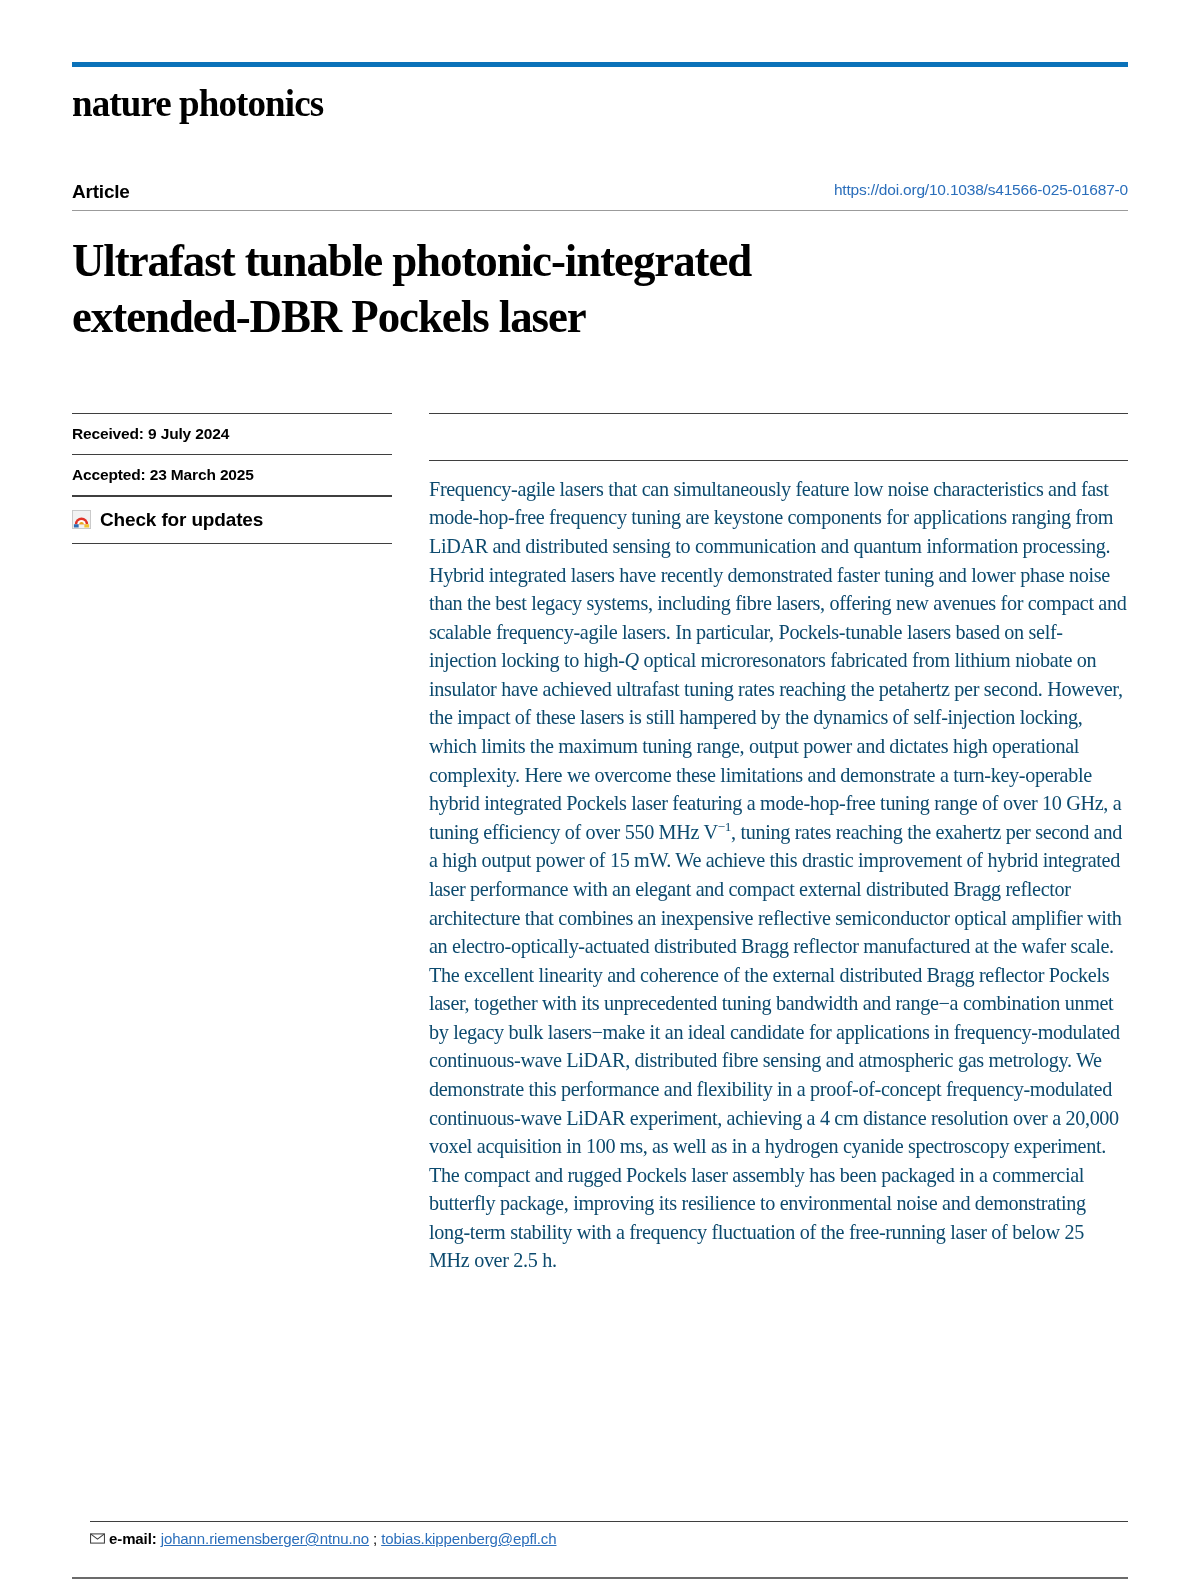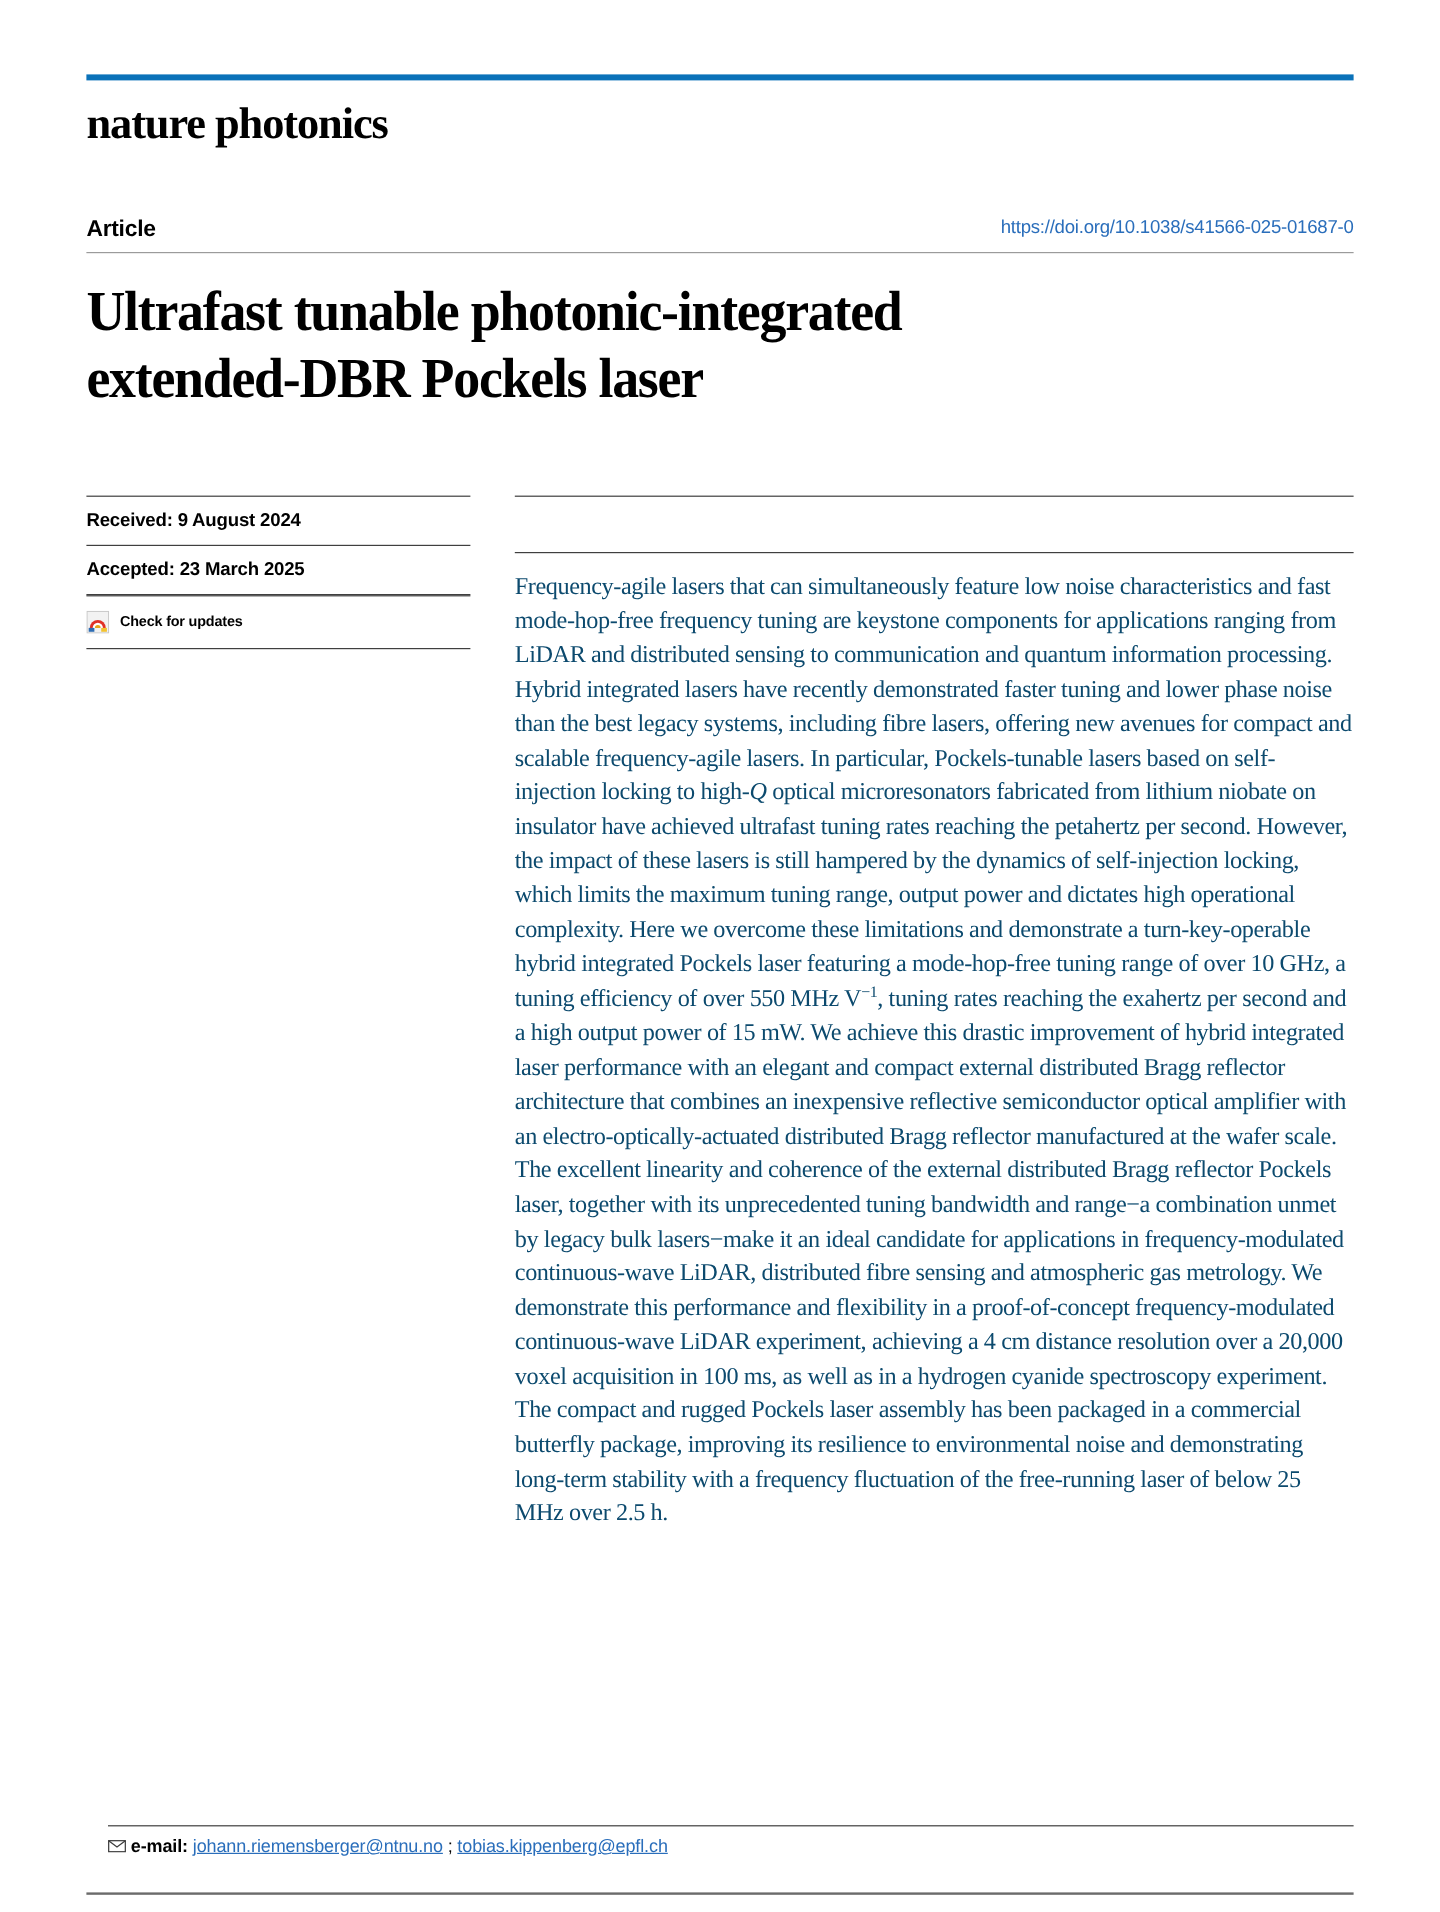--- a/index.html
+++ b/index.html
@@ -109,21 +109,21 @@
     font-family: "Liberation Serif", serif;
     font-weight: normal;
     font-size: 16px;
     letter-spacing: 0;
   }
   .meta-row.updates {
     display: flex;
     align-items: center;
     gap: 9px;
     font-weight: bold;
-    font-size: 12px;
+    font-size: 19px;
     padding-top: 12px;
     padding-bottom: 12px;
   }
   .crossmark {
     width: 19px;
     height: 19px;
     flex: 0 0 19px;
     display: block;
   }
 
@@ -214,21 +214,21 @@
 
   <h1 class="title">
     <span>Ultrafast tunable photonic-integrated</span><br>
     <span>extended-DBR Pockels laser</span>
   </h1>
 
   <div class="cols">
 
     <div class="col-left">
       <div class="meta-rule"></div>
-      <div class="meta-row bold">Received: 9 August 2024</div>
+      <div class="meta-row bold">Received: 9 July 2024</div>
       <div class="meta-rule"></div>
       <div class="meta-row bold">Accepted: 23 March 2025</div>
       <div class="meta-rule"></div>
       <div class="meta-rule"></div>
       <div class="meta-row updates">
         <svg class="crossmark" viewBox="0 0 20 20">
           <rect x="0.5" y="0.5" width="19" height="19" fill="#f2f2f2" stroke="#c8c8c8" stroke-width="1"></rect>
           <path d="M3 15 A7 7 0 0 1 17 15 Z" fill="#e03127"></path>
           <path d="M5.5 15 A4.5 4.5 0 0 1 14.5 15 Z" fill="#ffffff"></path>
           <path d="M7.5 15 A2.5 2.5 0 0 1 12.5 15 Z" fill="#e8a41c"></path>

